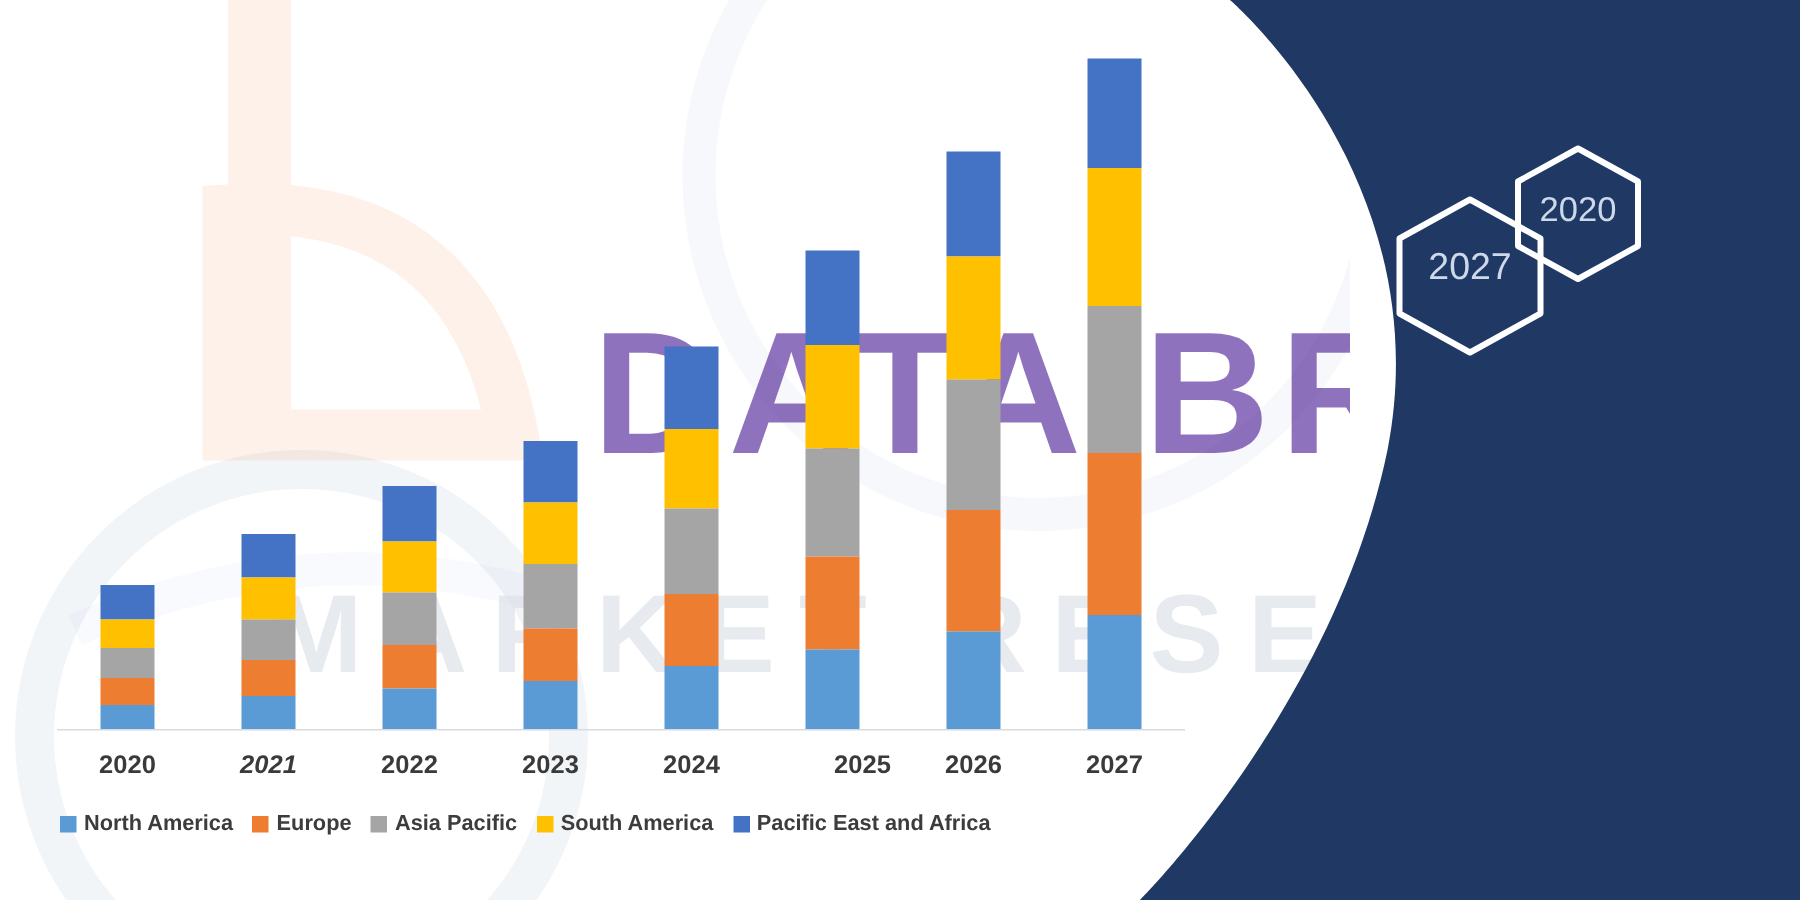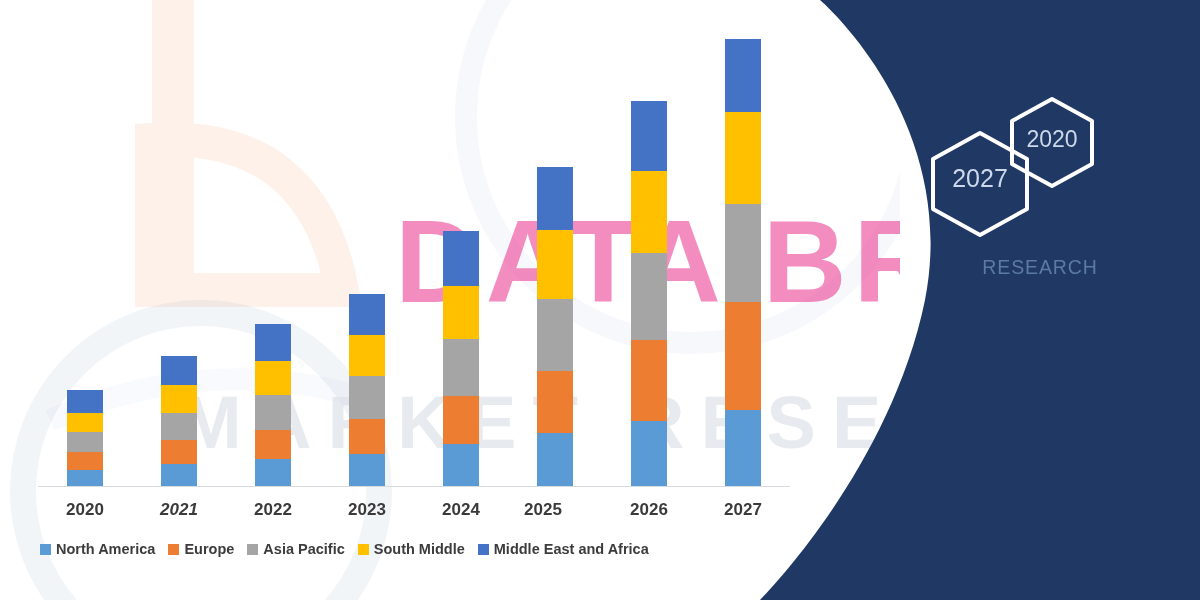--- a/index.html
+++ b/index.html
@@ -16,21 +16,21 @@
            background:#ffffff;overflow:hidden;}
 
   .wm-b{position:absolute;left:40px;top:-10px;width:330px;height:470px;
         opacity:.10;pointer-events:none;}
   .wm-circle{position:absolute;left:10px;top:300px;width:330px;height:330px;
         border-radius:50%;border:26px solid #eef1f6;opacity:.75;pointer-events:none;}
   .wm-circle2{position:absolute;left:455px;top:-120px;width:430px;height:430px;
         border-radius:50%;border:22px solid #f2f4f8;opacity:.6;pointer-events:none;}
 
   .wm-text{position:absolute;pointer-events:none;white-space:nowrap;
-        font-weight:700;letter-spacing:.06em;color:#ec4899;opacity:.62;}
+        font-weight:700;letter-spacing:.06em;color:#4c1d95;opacity:.62;}
   .wm-top{left:395px;top:195px;font-size:116px;}
   .wm-bot{left:180px;top:380px;font-size:74px;color:#dfe3e9;opacity:.75;letter-spacing:.22em;}
 
   
   .chart{position:absolute;left:0;top:0;width:800px;height:600px;}
   .axis-line{position:absolute;left:38px;top:486px;width:752px;height:1px;background:#d7dbe0;}
 
   .plot{position:absolute;left:38px;top:30px;width:752px;height:456px;}
   .bar-group{position:absolute;bottom:0;width:36px;display:flex;flex-direction:column-reverse;}
   .seg{width:100%;}
@@ -141,46 +141,46 @@
             <div class="seg" style="background: rgb(68, 114, 196); height: 73.4667px;"></div>
           </div>
         </div>
       <div class="axis-line"></div>
       <div class="xlabels" id="xlabels">
           <div class="xlabel" style="left: 2px;">2020</div>
           <div class="xlabel" style="left: 96px; font-style: italic;">2021</div>
           <div class="xlabel" style="left: 190px;">2022</div>
           <div class="xlabel" style="left: 284px;">2023</div>
           <div class="xlabel" style="left: 378px;">2024</div>
-          <div class="xlabel" style="left: 460px;">2025</div>
+          <div class="xlabel" style="left: 492px;">2025</div>
           <div class="xlabel" style="left: 566px;">2026</div>
           <div class="xlabel" style="left: 660px;">2027</div>
         </div>
     </div>
 
     <div class="legend" id="legend">
         <div class="legend-item">
           <span class="legend-swatch" style="background: rgb(91, 155, 213);"></span>
           <span class="legend-label">North America</span>
         </div>
         <div class="legend-item">
           <span class="legend-swatch" style="background: rgb(237, 125, 49);"></span>
           <span class="legend-label">Europe</span>
         </div>
         <div class="legend-item">
           <span class="legend-swatch" style="background: rgb(165, 165, 165);"></span>
           <span class="legend-label">Asia Pacific</span>
         </div>
         <div class="legend-item">
           <span class="legend-swatch" style="background: rgb(255, 192, 0);"></span>
-          <span class="legend-label">South Middle</span>
+          <span class="legend-label">South America</span>
         </div>
         <div class="legend-item">
           <span class="legend-swatch" style="background: rgb(68, 114, 196);"></span>
-          <span class="legend-label">Middle East and Africa</span>
+          <span class="legend-label">Pacific East and Africa</span>
         </div>
       </div>
   </div>
 
   <div class="navy">
     <svg width="440" height="600" viewBox="0 0 440 600">
       <path d="M60 0 C 60 0, 200 120, 165 300 C 130 470, 0 600, 0 600 L 0 600 L 440 600 L 440 0 Z" fill="#1F3864"></path>
       <path d="M60 0 C 60 0, 200 120, 165 300 C 130 470, 0 600, 0 600" fill="none" stroke="#ffffff" stroke-width="0"></path>
     </svg>
 
@@ -191,17 +191,16 @@
       </svg>
       <div class="hex-label" style="left:168px;top:164px;width:104px;font-size:25px;">2027</div>
 
       <svg class="hex" style="left:248px;top:95px;" width="88" height="95" viewBox="0 0 88 95">
         <polygon points="44,4 84,26 84,69 44,91 4,69 4,26" fill="none" stroke="#ffffff" stroke-width="4" stroke-linejoin="round"></polygon>
       </svg>
       <div class="hex-label" style="left:248px;top:126px;width:88px;font-size:23px;">2020</div>
     </div>
 
     <div class="brand">
-      <div>RESEARCH</div>
     </div>
 
   </div>
 </div>
 
 </body></html>

